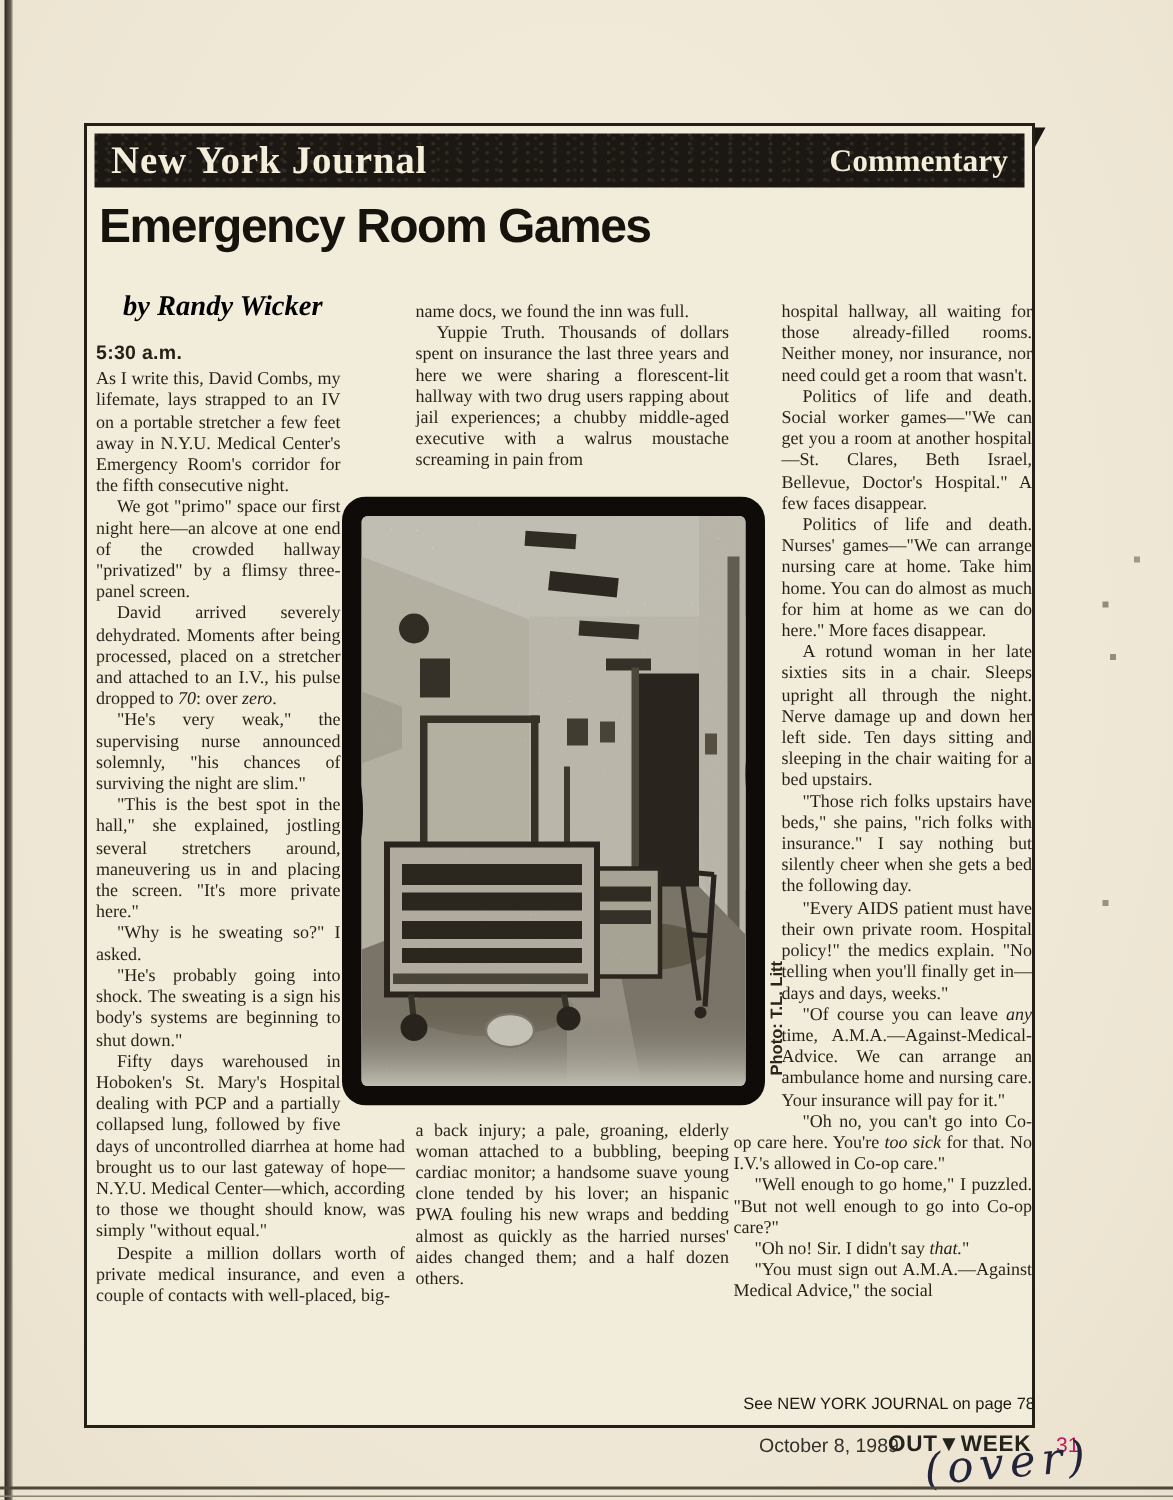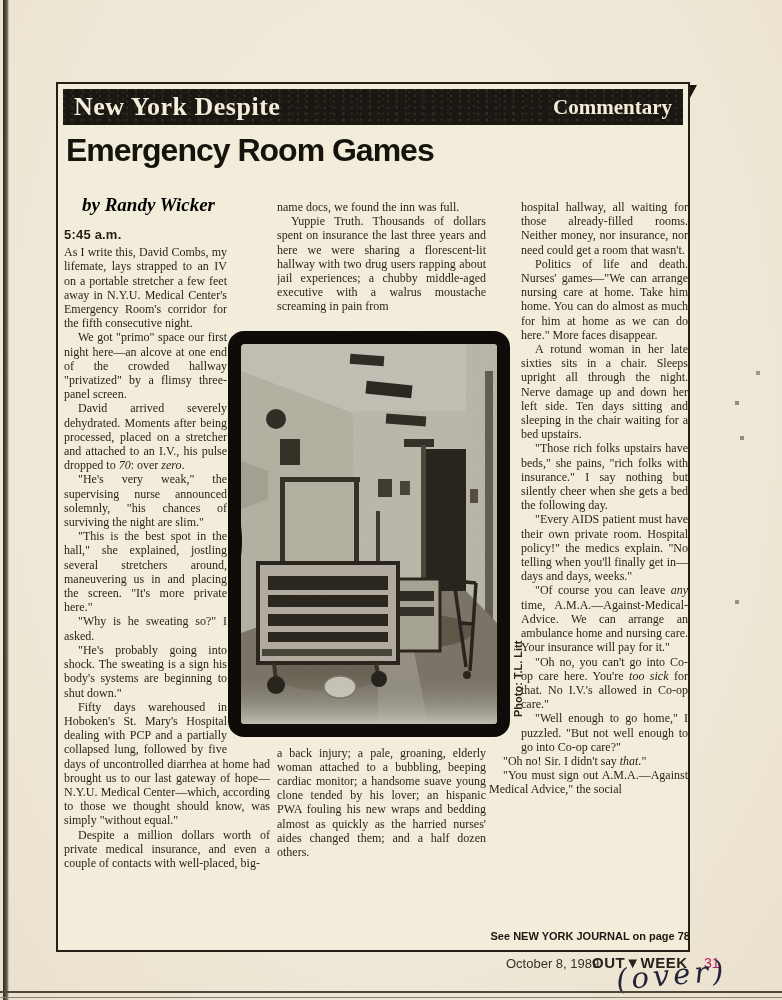--- a/index.html
+++ b/index.html
@@ -46,21 +46,21 @@
   .col2 div p:first-of-type{text-indent:0;}
   .col1{left:6px;top:144px;width:206px;height:722px;}
   .col2{left:219px;top:116px;width:209px;height:748px;}
   .col3{left:431px;top:116px;width:199px;height:736px;}
   .lead-heading{font-family:"Liberation Sans",sans-serif;font-weight:bold;font-size:13px;
     margin:0 0 3px 0;letter-spacing:0.2px;}
   .spacer-r{float:right;width:43px;height:410px;margin-top:89px;}
   .spacer-l{float:left;width:32px;height:418px;margin-top:130px;}
   .photo-gap{height:432px;}
   .continuation{position:absolute;left:489px;top:930px;width:201px;text-align:right;
-    font-family:"Liberation Sans",sans-serif;font-weight:bold;font-size:11px;color:#1c1811;}
+    font-family:"Liberation Sans",sans-serif;font-weight:normal;font-size:11px;color:#1c1811;}
 
   
   .photo{position:absolute;left:228px;top:331px;width:282px;height:406px;}
   .photo svg{display:block;}
   .photo-credit{position:absolute;left:512px;top:717px;transform:rotate(-90deg);
     transform-origin:0 0;font-family:"Liberation Sans",sans-serif;font-weight:bold;
     font-size:11px;color:#2a241b;white-space:nowrap;}
 
   
   .footer-date{position:absolute;left:496px;top:956px;font-family:"Liberation Sans",sans-serif;
@@ -74,29 +74,29 @@
 </style>
 </head>
 <body>
 
 <div class="scan-edge"></div>
 <div class="speckles"></div>
 <div class="corner-triangle"></div>
 
 <div class="article-box">
   <div class="masthead">
-    <span class="masthead-title">New York Despite</span>
+    <span class="masthead-title">New York Journal</span>
     <span class="masthead-section">Commentary</span>
   </div>
 
   <div class="headline">Emergency Room Games</div>
   <div class="byline">by Randy Wicker</div>
 
   <div class="col col1">
-    <h4 class="lead-heading">5:45 a.m.</h4>
+    <h4 class="lead-heading">5:30 a.m.</h4>
     <div class="spacer-r"></div>
   <p class="body-p">As I write this, David Combs, my lifemate, lays strapped to an IV on a portable stretcher a few feet away in N.Y.U. Medical Center's Emergency Room's corridor for the fifth consecutive night.</p>
       <p class="body-p">We got "primo" space our first night here—an alcove at one end of the crowded hallway "privatized" by a flimsy three-panel screen.</p>
       <p class="body-p">David arrived severely dehydrated. Moments after being processed, placed on a stretcher and attached to an I.V., his pulse dropped to <i>70</i>: over <i>zero</i>.</p>
       <p class="body-p">"He's very weak," the supervising nurse announced solemnly, "his chances of surviving the night are slim."</p>
       <p class="body-p">"This is the best spot in the hall," she explained, jostling several stretchers around, maneuvering us in and placing the screen. "It's more private here."</p>
       <p class="body-p">"Why is he sweating so?" I asked.</p>
       <p class="body-p">"He's probably going into shock. The sweating is a sign his body's systems are beginning to shut down."</p>
       <p class="body-p">Fifty days warehoused in Hoboken's St. Mary's Hospital dealing with PCP and a partially collapsed lung, followed by five days of uncontrolled diarrhea at home had brought us to our last gateway of hope—N.Y.U. Medical Center—which, according to those we thought should know, was simply "without equal."</p>
       <p class="body-p">Despite a million dollars worth of private medical insurance, and even a couple of contacts with well-placed, big-</p>
@@ -109,20 +109,21 @@
       </div>
     <div class="photo-gap"></div>
     <div>
         <p class="body-p">a back injury; a pale, groaning, elderly woman attached to a bubbling, beeping cardiac monitor; a handsome suave young clone tended by his lover; an hispanic PWA fouling his new wraps and bedding almost as quickly as the harried nurses' aides changed them; and a half dozen others.</p>
       </div>
   </div>
 
   <div class="col col3">
     <div class="spacer-l"></div>
   <p class="body-p">hospital hallway, all waiting for those already-filled rooms. Neither money, nor insurance, nor need could get a room that wasn't.</p>
+      <p class="body-p">Politics of life and death. Social worker games—"We can get you a room at another hospital—St. Clares, Beth Israel, Bellevue, Doctor's Hospital." A few faces disappear.</p>
       <p class="body-p">Politics of life and death. Nurses' games—"We can arrange nursing care at home. Take him home. You can do almost as much for him at home as we can do here." More faces disappear.</p>
       <p class="body-p">A rotund woman in her late sixties sits in a chair. Sleeps upright all through the night. Nerve damage up and down her left side. Ten days sitting and sleeping in the chair waiting for a bed upstairs.</p>
       <p class="body-p">"Those rich folks upstairs have beds," she pains, "rich folks with insurance." I say nothing but silently cheer when she gets a bed the following day.</p>
       <p class="body-p">"Every AIDS patient must have their own private room. Hospital policy!" the medics explain. "No telling when you'll finally get in—days and days, weeks."</p>
       <p class="body-p">"Of course you can leave <i>any</i> time, A.M.A.—Against-Medical-Advice. We can arrange an ambulance home and nursing care. Your insurance will pay for it."</p>
       <p class="body-p">"Oh no, you can't go into Co-op care here. You're <i>too sick</i> for that. No I.V.'s allowed in Co-op care."</p>
       <p class="body-p">"Well enough to go home," I puzzled. "But not well enough to go into Co-op care?"</p>
       <p class="body-p">"Oh no! Sir. I didn't say <i>that.</i>"</p>
       <p class="body-p">"You must sign out A.M.A.—Against Medical Advice," the social</p>
     </div>

